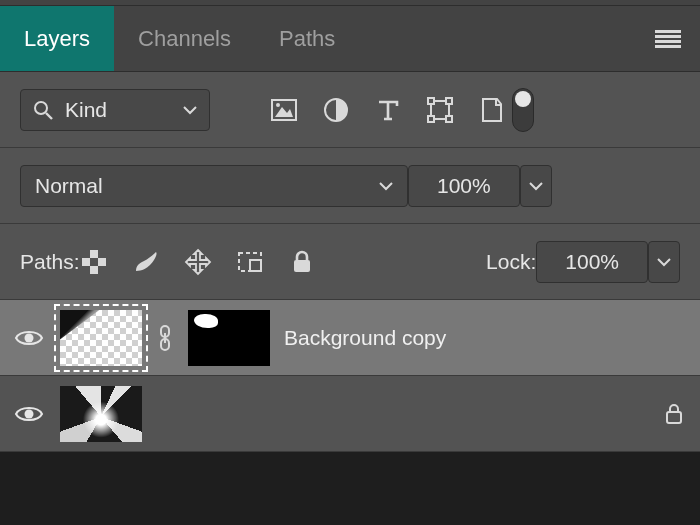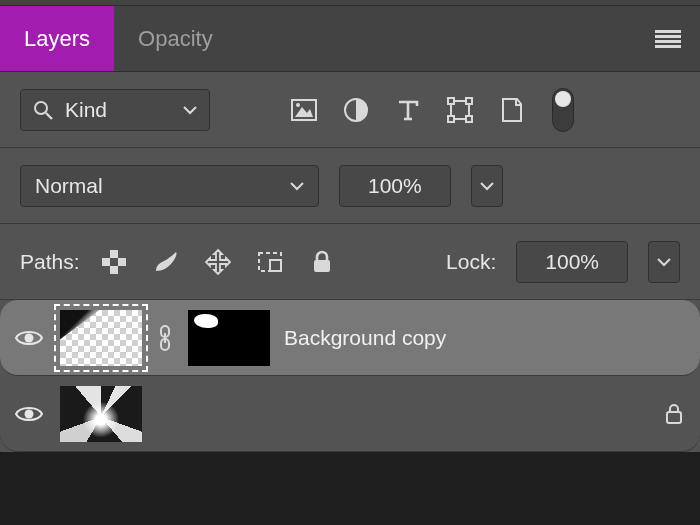--- a/index.html
+++ b/index.html
@@ -4,50 +4,50 @@
 <style>
   * { box-sizing: border-box; margin: 0; padding: 0; font-family: -apple-system, "Segoe UI", Arial, sans-serif; }
   body { background:#1e1e1e; width:700px; height:525px; overflow:hidden; color:#e6e6e6; font-size:20px; }
   .panel { width:700px; background:#535353; }
 
   .topbar { height:6px; background:#434343; border-bottom:1px solid #2d2d2d; }
 
   
   .tabs { display:flex; align-items:stretch; height:66px; background:#434343; border-bottom:1px solid #2d2d2d; }
   .tab { display:flex; align-items:center; padding:0 24px; color:#9f9f9f; cursor:pointer; font-size:22px; }
-  .tab.active { background:#a21caf; color:#ffffff;justify-content:flex-end; }
+  .tab.active { background:#0f766e; color:#ffffff;justify-content:flex-end; }
   .tabs-spacer { flex:1; }
   .menu-btn { display:flex; align-items:center; justify-content:center; width:64px; }
   .hamburger { width:26px; height:18px; display:flex; flex-direction:column; justify-content:space-between; }
   .hamburger span { height:3px; background:#d9d9d9; }
 
-  .row { display:flex; align-items:center; height:76px; padding:0 20px; border-bottom:1px solid #3a3a3a; gap:20px; }
+  .row { display:flex; align-items:center; height:76px; padding:0 20px; border-bottom:1px solid #3a3a3a; gap:0; }
 
   
   .kind-dd { display:flex; align-items:center; gap:12px; height:42px; width:190px; background:#484848; border:1px solid #303030; border-radius:4px; padding:0 12px; cursor:pointer; font-size:21px; color:#e6e6e6; }
   .kind-dd .chev { margin-left:auto; }
   .filter-icons { display:flex; gap:24px; align-items:center; margin-left:60px; }
   .ficon { color:#d9d9d9; cursor:pointer; display:flex; align-items:center; justify-content:center; width:28px; height:28px; }
   .switch { width:22px; height:44px; border-radius:11px; background:#3c3c3c; border:1px solid #2a2a2a; position:relative; margin-left:6px; cursor:pointer; }
   .switch .knob { position:absolute; top:2px; left:2px; width:16px; height:16px; border-radius:50%; background:#e6e6e6; }
 
   
-  .blend-dd { display:flex; align-items:center; height:42px; width:299px; background:#484848; border:1px solid #303030; border-radius:4px; padding:0 14px; cursor:pointer; font-size:21px; }
+  .blend-dd { display:flex; align-items:center; height:42px; width:388px; background:#484848; border:1px solid #303030; border-radius:4px; padding:0 14px; cursor:pointer; font-size:21px; }
   .blend-dd .chev { margin-left:auto; }
   .label { font-size:21px; color:#e6e6e6; }
   .pct-box { display:flex; align-items:center; height:42px; background:#484848; border:1px solid #303030; border-radius:4px; padding:0 28px; font-size:21px; }
   .chev-box { width:32px; height:42px; display:flex; align-items:center; justify-content:center; background:#484848; border:1px solid #303030; border-radius:4px; cursor:pointer; }
 
   
   .lock-icons { display:flex; gap:24px; align-items:center; }
   .licon { color:#d9d9d9; width:28px; height:28px; display:flex; align-items:center; justify-content:center; cursor:pointer; }
 
   
   .layers { }
-  .layer { display:flex; align-items:center; height:76px; padding:0 16px 0 12px; gap:14px; background:#535353; border-bottom:1px solid #3a3a3a;border-radius:18px; }
+  .layer { display:flex; align-items:center; height:76px; padding:0 16px 0 12px; gap:14px; background:#535353; border-bottom:1px solid #3a3a3a; }
   .layer.selected { background:#787878; }
   .eye { width:34px; display:flex; justify-content:center; align-items:center; cursor:pointer; }
   .thumb { width:82px; height:56px; background:#ccc; position:relative; }
   .thumb.selected-dash { outline:2px dashed #fff; outline-offset:4px; }
   .thumb.mask { width:82px; height:56px; background:#000; position:relative; }
   .thumb.mask::after{ content:""; position:absolute; top:4px; left:6px; width:24px; height:14px; background:#fff; border-radius:60% 70% 50% 80%; }
   .checker { background:
       conic-gradient(#d0d0d0 25%, #ffffff 0 50%, #d0d0d0 0 75%, #ffffff 0)
       0 0 / 12px 12px; }
   .thumb-overlay { position:absolute; top:0; left:0; width:40px; height:30px; background:linear-gradient(135deg,#111 40%,#888 50%,#fff 70%); clip-path:polygon(0 0,100% 0,0 100%); }
@@ -72,21 +72,24 @@
 
 <div class="panel">
 
   <div class="topbar"></div>
 
   <div class="tabs">
     <div class="tab active">
         <span>Layers</span>
       </div>
     <div class="tab">
-        <span>Opacity</span>
+        <span>Channels</span>
+      </div>
+    <div class="tab">
+        <span>Paths</span>
       </div>
     <div class="tabs-spacer"></div>
     <div class="menu-btn">
       <div class="hamburger">
           <span></span>
           <span></span>
           <span></span>
           <span></span>
         </div>
     </div>

